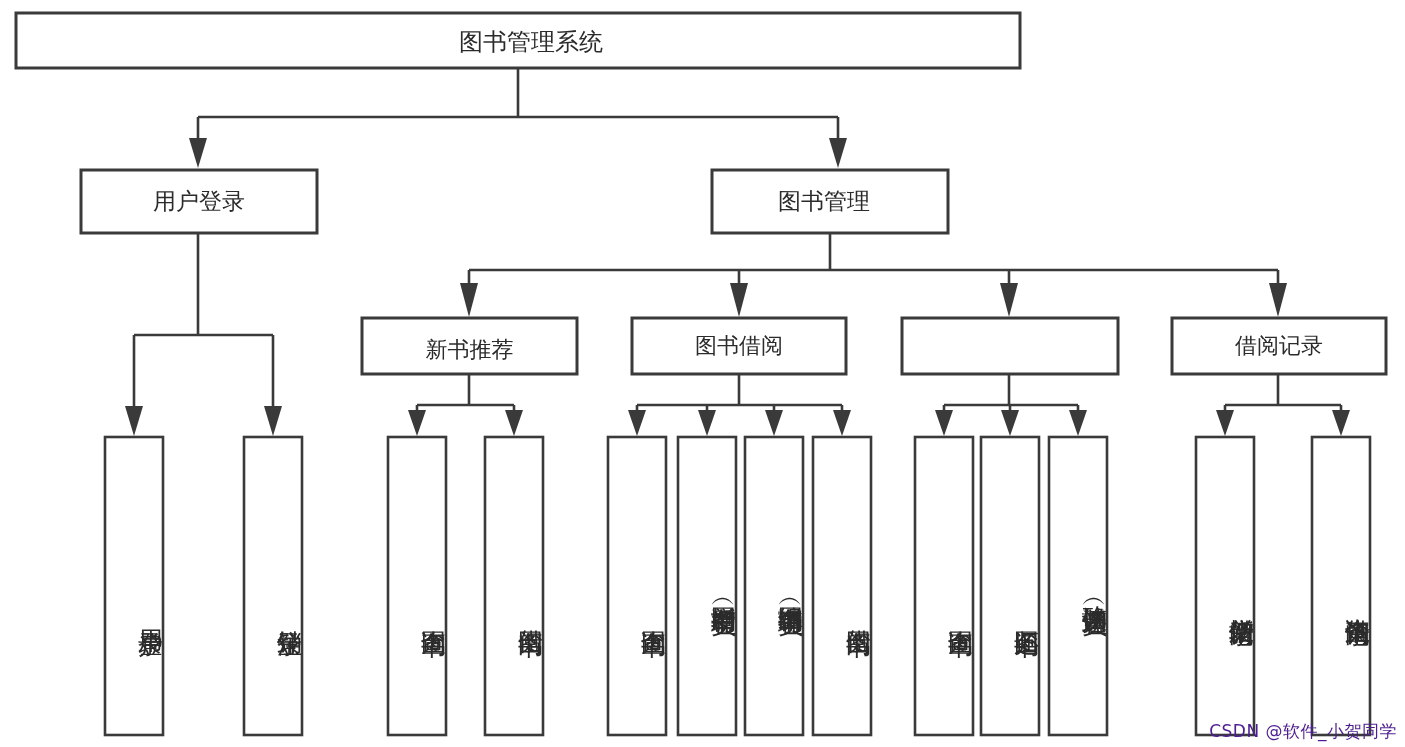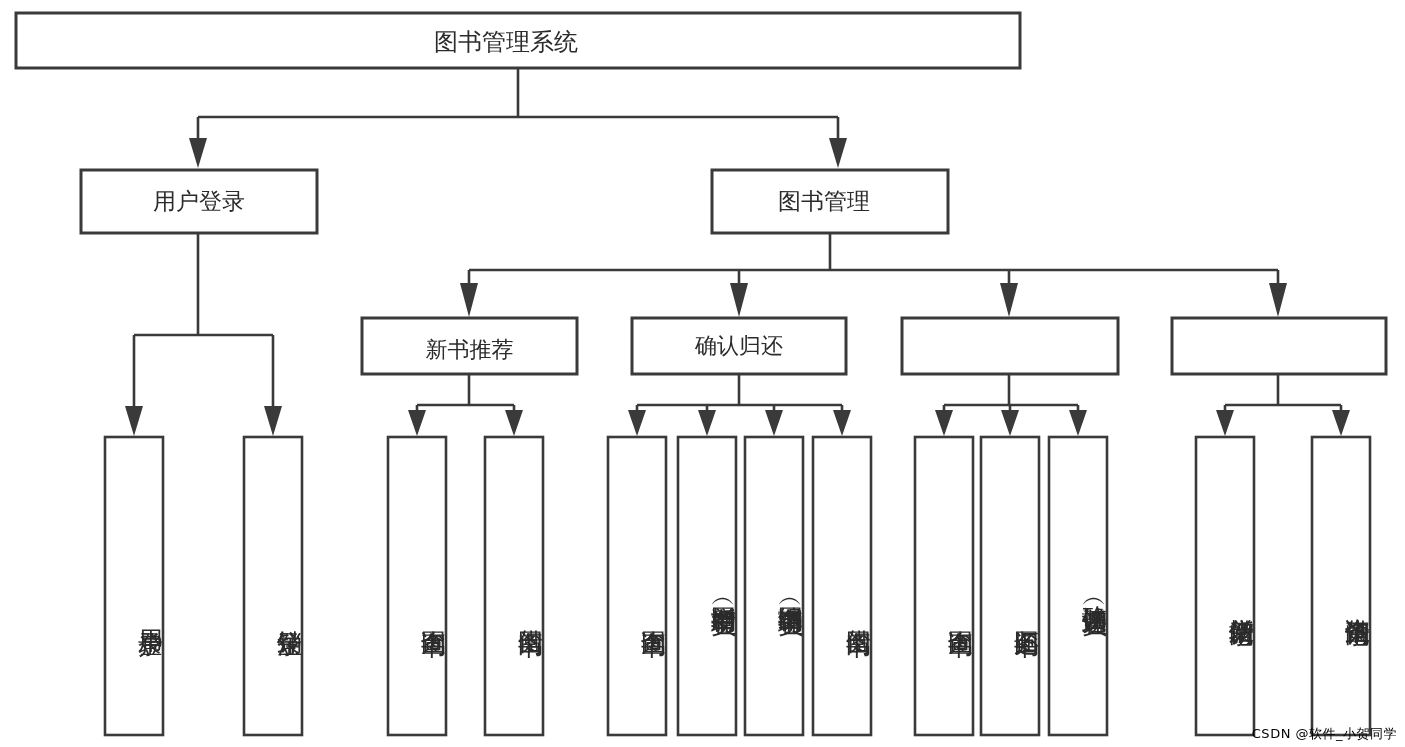--- a/index.html
+++ b/index.html
@@ -42,22 +42,22 @@
   }
   .arrow-head {
     fill: #3a3a3a;
     stroke: none;
   }
   .watermark {
     position: absolute;
     right: 8px;
     bottom: 4px;
     font-family: "DejaVu Sans", "Liberation Sans", sans-serif;
-    font-size: 13px;
-    color: #000000;
+    font-size: 17px;
+    color: #4c1d95;
     letter-spacing: 0.5px;
     white-space: nowrap;
     pointer-events: none;
   }
   .vtext {
     position: absolute;
     writing-mode: vertical-rl;
     text-orientation: upright;
     font-family: "DejaVu Sans", "Liberation Sans", sans-serif;
     font-size: 25px;
@@ -173,27 +173,28 @@
 
       <rect class="node-box thin" x="915" y="437" width="58" height="298"></rect>
       <rect class="node-box thin" x="981" y="437" width="58" height="298"></rect>
       <rect class="node-box thin" x="1049" y="437" width="58" height="298"></rect>
 
       <rect class="node-box thin" x="1196" y="437" width="58" height="298"></rect>
       <rect class="node-box thin" x="1312" y="437" width="58" height="298"></rect>
     </g>
   </svg>
 
-  <div class="htext" style="left:4px; top:13px; width:1004px; height:57px; font-size:24px;border-radius:17px;">图书管理系统</div>
+  <div class="htext" style="left:29px; top:13px; width:1004px; height:57px; font-size:24px;border-radius:17px;">图书管理系统</div>
 
   <div class="htext" style="left:81px; top:170px; width:236px; height:63px; font-size:23px;">用户登录</div>
   <div class="htext" style="left:712px; top:170px; width:224px; height:63px; font-size:23px;">图书管理</div>
 
   <div class="htext" style="left:362px; top:318px; width:215px; height:64px; font-size:22px;">新书推荐</div>
-  <div class="htext" style="left:632px; top:318px; width:214px; height:56px; font-size:22px;">确认归还</div>
+  <div class="htext" style="left:632px; top:318px; width:214px; height:56px; font-size:22px;">图书借阅</div>
+  <div class="htext" style="left:1172px; top:318px; width:214px; height:56px; font-size:22px;">借阅记录</div>
 
   <div class="vtext" style="left:105px; top:492px; width:58px; height:240px;">用户登录</div>
   <div class="vtext" style="left:244px; top:492px; width:58px; height:240px;">注销登录</div>
 
   <div class="vtext" style="left:388px; top:492px; width:58px; height:240px;">查询图书</div>
   <div class="vtext" style="left:485px; top:492px; width:58px; height:240px;">借阅图书</div>
 
   <div class="vtext" style="left:608px; top:492px; width:58px; height:240px;">查询图书</div>
   <div class="vtext" style="left:678px; top:445px; width:58px; height:290px;">新增图书（管理员）</div>
   <div class="vtext" style="left:745px; top:445px; width:58px; height:290px;">编辑图书（管理员）</div>

